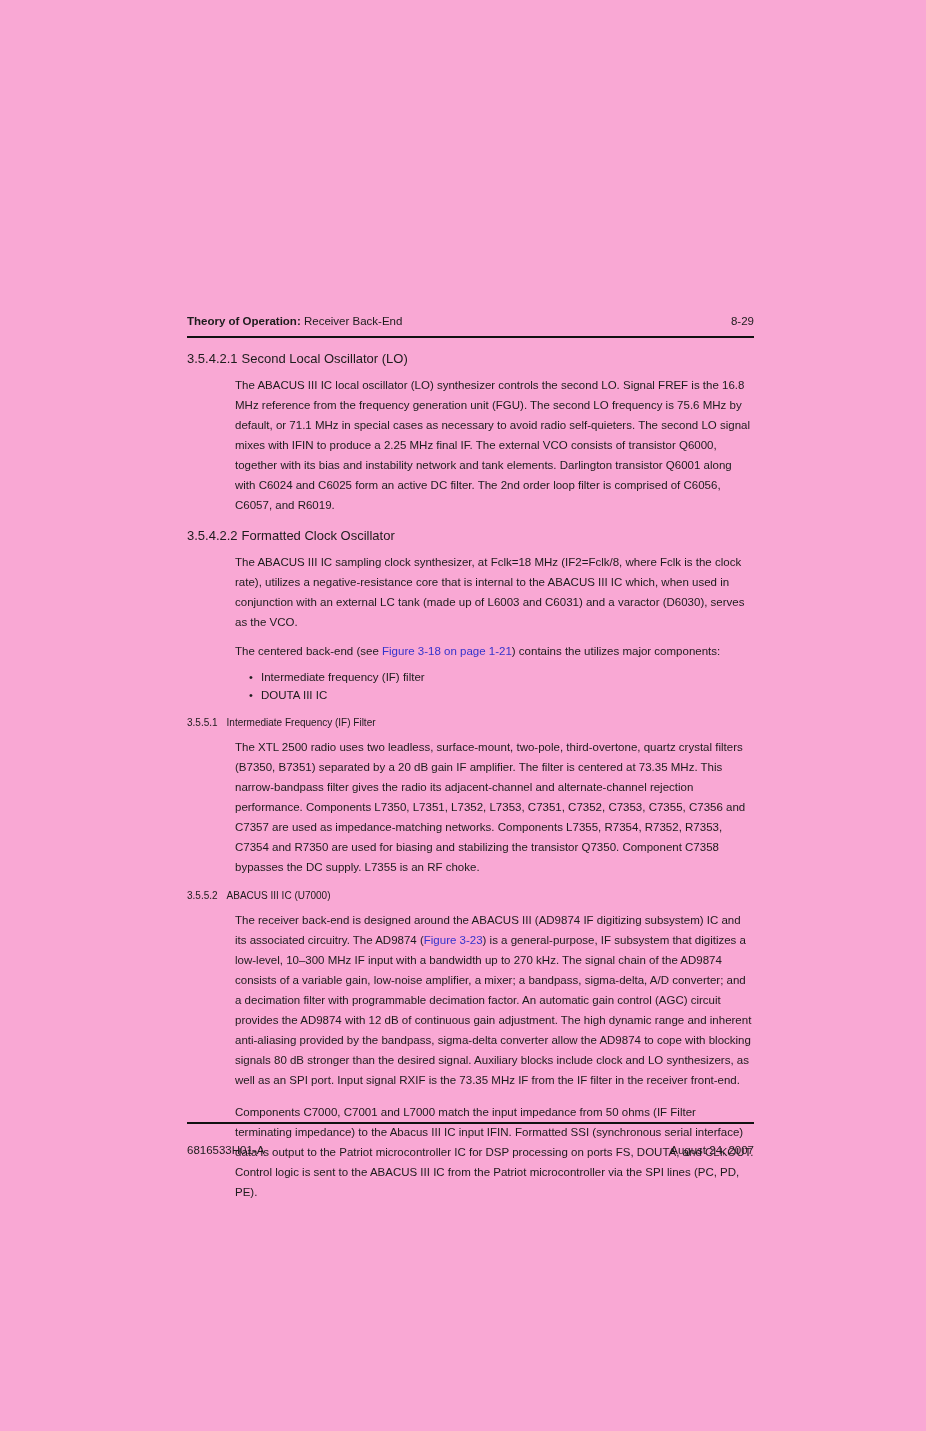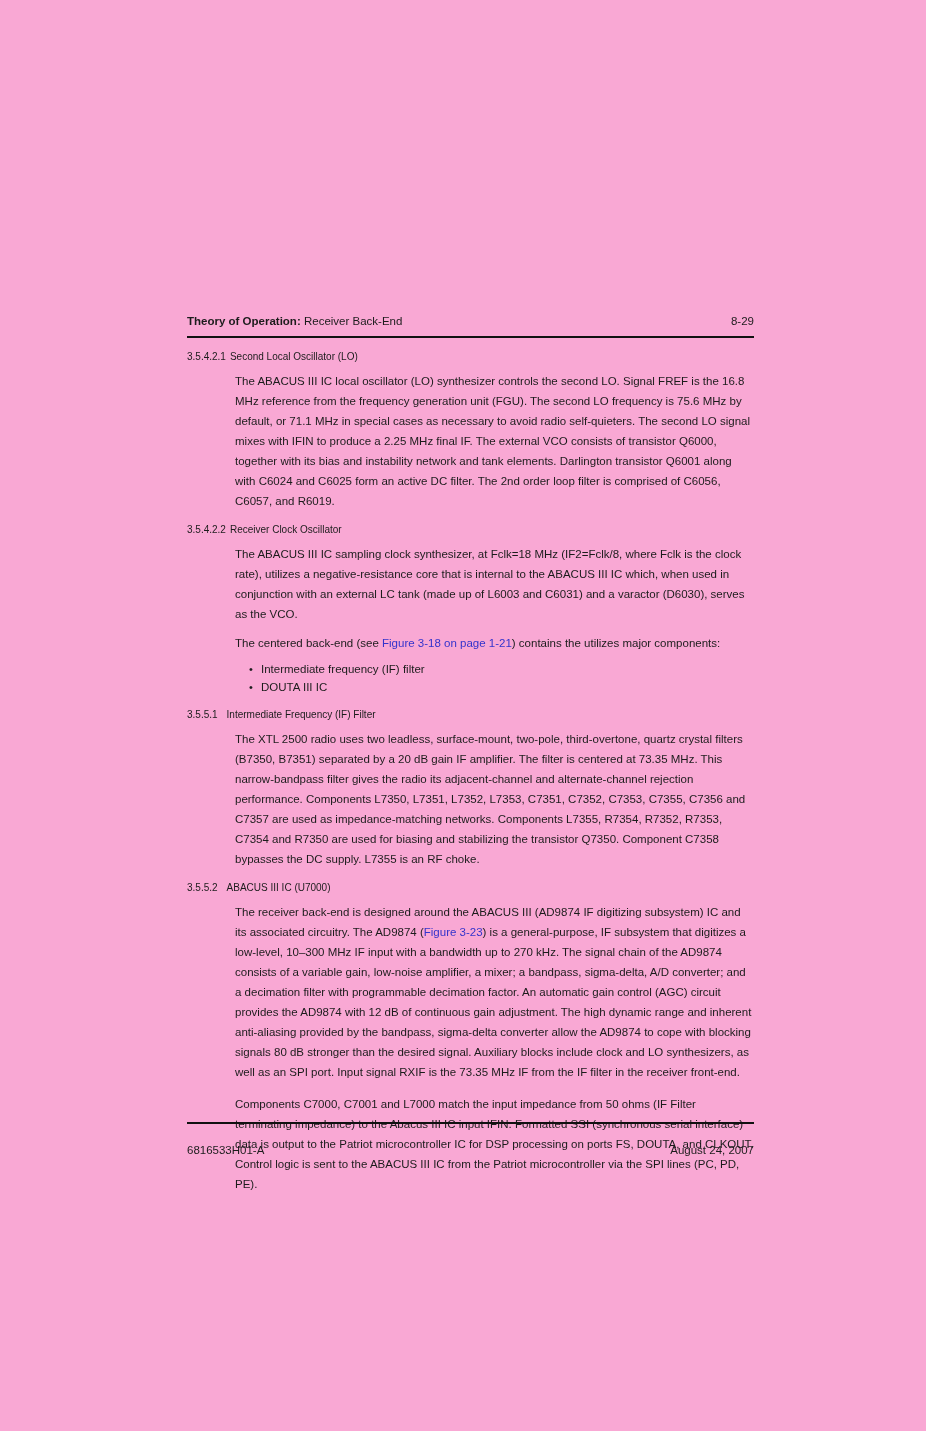--- a/index.html
+++ b/index.html
@@ -24,21 +24,21 @@
     justify-content: space-between;
     align-items: baseline;
     font-size: 11.5px;
     padding-bottom: 9px;
     border-bottom: 2px solid #111111;
   }
   .run-header .bold { font-weight: bold; }
   
   .h-minor {
     margin-top: 13px;
-    font-size: 10px;
+    font-size: 13px;
     font-weight: normal;
   }
   .h-minor .h-num { margin-right: 4px; }
   .h-major {
     margin-top: 12px;
     font-size: 13.5px;
     font-weight: bold;
   }
   .h-major .h-num { display: inline-block; min-width: 48px; }
   .h-sub {
@@ -99,21 +99,21 @@
   <div class="content">
 
     <div class="run-header">
       <div><span class="bold">Theory of Operation:</span><span> Receiver Back-End</span></div>
       <div>8-29</div>
     </div>
 
     <div class="h-minor"><span class="h-num">3.5.4.2.1</span><span>Second Local Oscillator (LO)</span></div>
     <p class="body-para">The ABACUS III IC local oscillator (LO) synthesizer controls the second LO. Signal FREF is the 16.8 MHz reference from the frequency generation unit (FGU). The second LO frequency is 75.6 MHz by default, or 71.1 MHz in special cases as necessary to avoid radio self-quieters. The second LO signal mixes with IFIN to produce a 2.25 MHz final IF. The external VCO consists of transistor Q6000, together with its bias and instability network and tank elements. Darlington transistor Q6001 along with C6024 and C6025 form an active DC filter. The 2nd order loop filter is comprised of C6056, C6057, and R6019.</p>
 
-    <div class="h-minor"><span class="h-num">3.5.4.2.2</span><span>Receiver Clock Oscillator</span></div>
+    <div class="h-minor"><span class="h-num">3.5.4.2.2</span><span>Formatted Clock Oscillator</span></div>
     <p class="body-para">The ABACUS III IC sampling clock synthesizer, at Fclk=18 MHz (IF2=Fclk/8, where Fclk is the clock rate), utilizes a negative-resistance core that is internal to the ABACUS III IC which, when used in conjunction with an external LC tank (made up of L6003 and C6031) and a varactor (D6030), serves as the VCO.</p>
 
     <p class="body-para"><span>The centered back-end (see </span><a class="xref">Figure 3-18 on page 1-21</a><span>) contains the utilizes major components:</span></p>
 
     <ul class="bullets">
       <li>Intermediate frequency (IF) filter</li>
       <li>DOUTA III IC</li>
     </ul>
 
     <div class="h-sub"><span class="h-num">3.5.5.1</span><span>Intermediate Frequency (IF) Filter</span></div>

